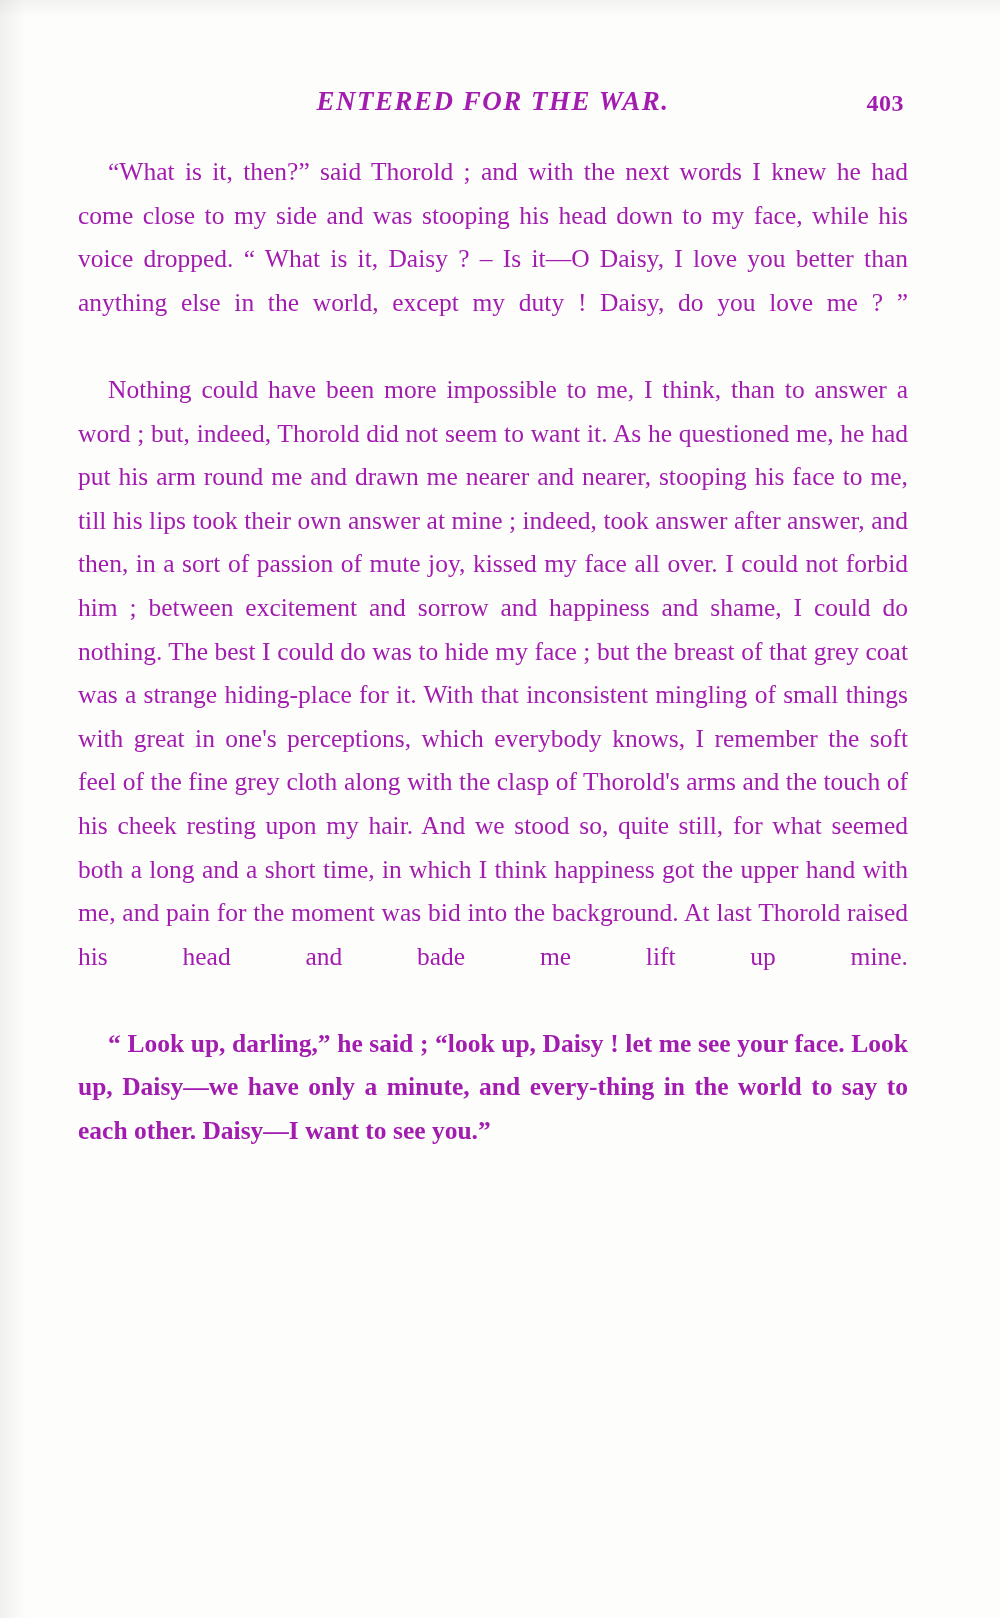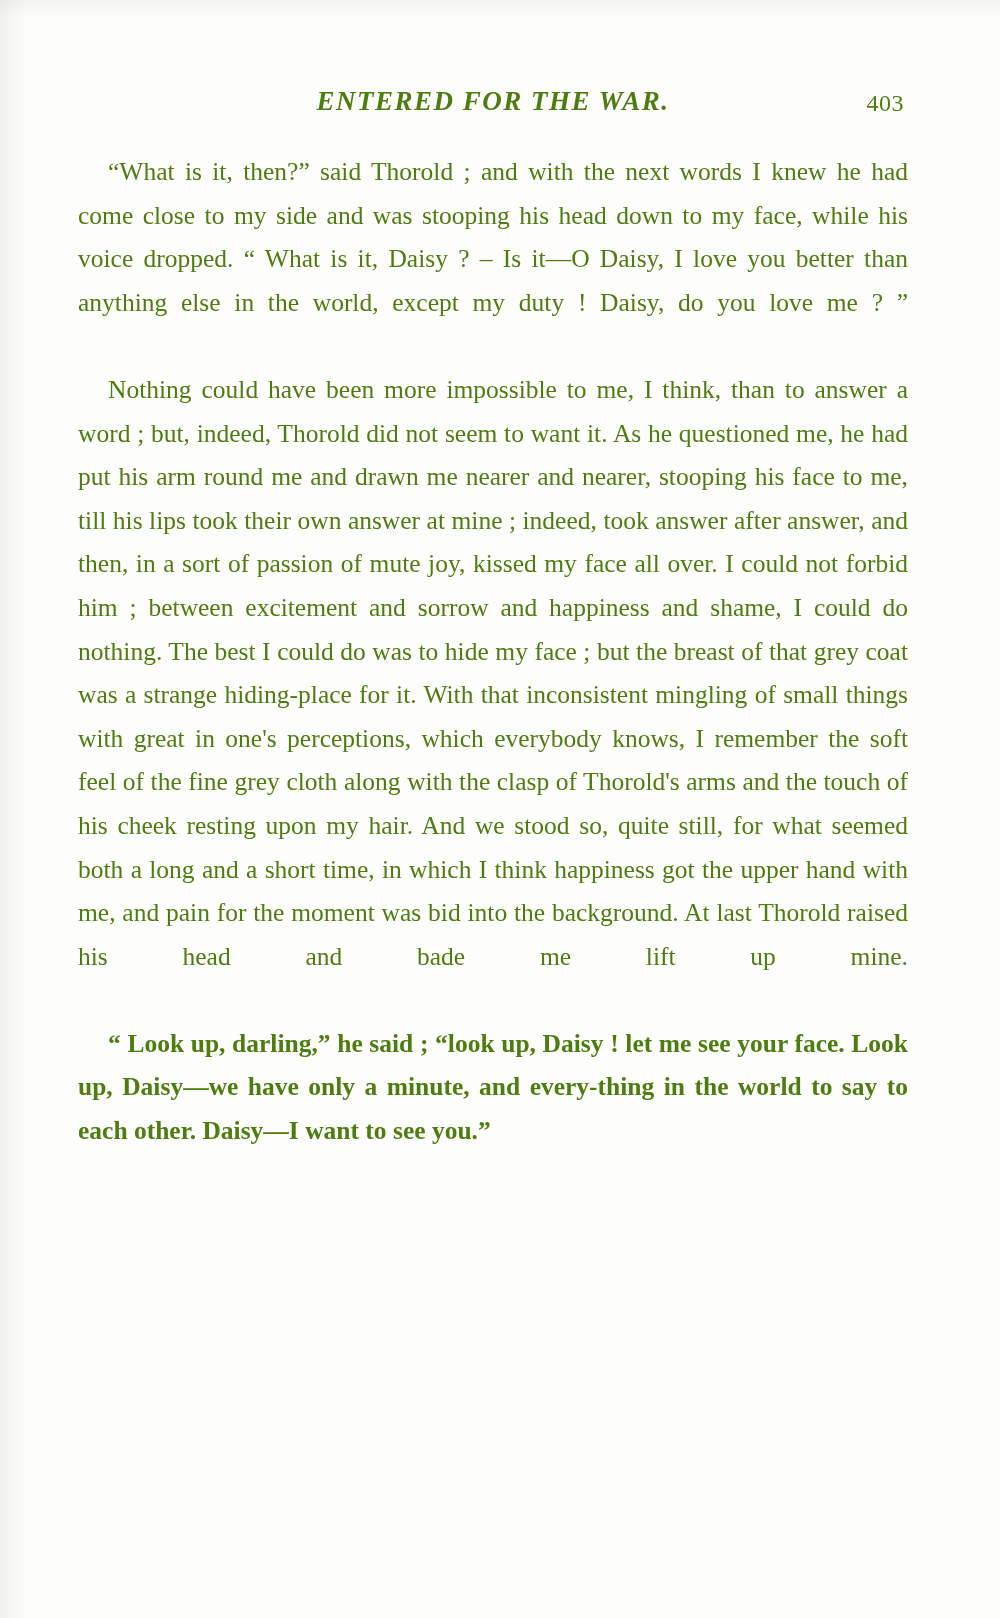--- a/index.html
+++ b/index.html
@@ -8,21 +8,21 @@
     background: #ffffff;
   }
   .page {
     position: relative;
     width: 1000px;
     height: 1618px;
     background: #fdfdfb;
     margin: 0 auto;
     overflow: hidden;
     font-family: "Liberation Serif", "DejaVu Serif", serif;
-    color: #4d7c0f;
+    color: #a21caf;
   }
   .page-inner {
     position: absolute;
     left: 78px;
     top: 80px;
     width: 830px;
   }
   .header {
     position: relative;
     height: 56px;
@@ -36,21 +36,21 @@
     font-style: italic;
     font-weight: bold;
     letter-spacing: 1.5px;
     font-size: 27px;
     text-transform: uppercase;
   }
   .folio {
     position: absolute;
     right: 4px;
     top: 10px;
-    font-weight: normal;
+    font-weight: bold;
     font-size: 24px;
     letter-spacing: 0.5px;
   }
   .body-text {
     margin-top: 14px;
     font-size: 25.5px;
     line-height: 43.6px;
     text-align: justify;
     text-justify: inter-word;
     hyphens: none;

